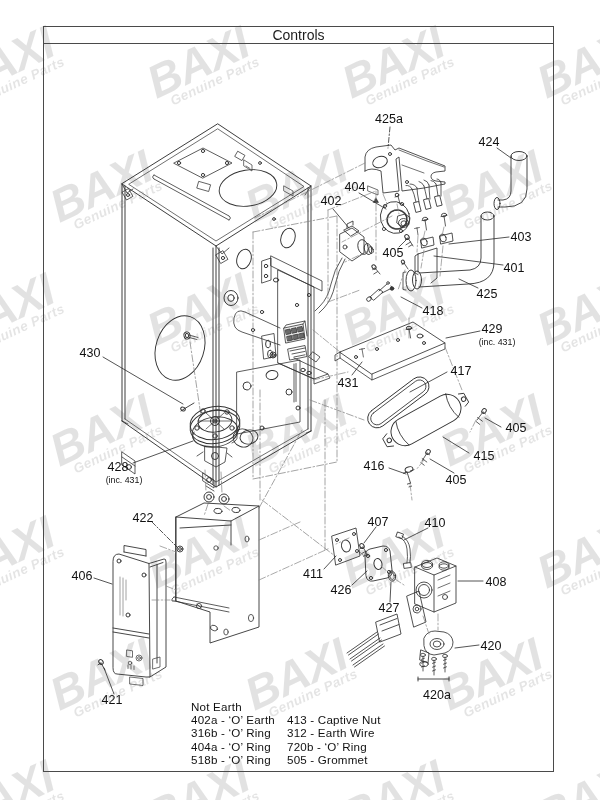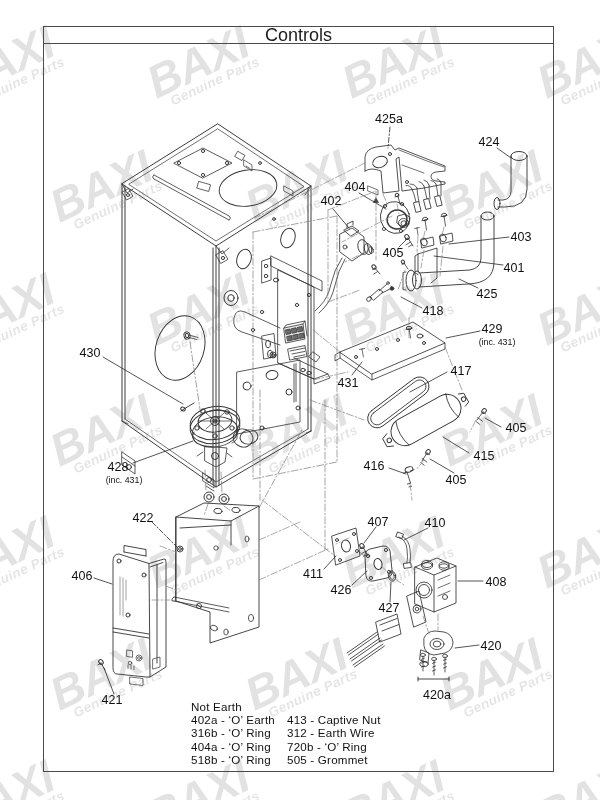--- a/index.html
+++ b/index.html
@@ -6,21 +6,21 @@
 body{width:600px;height:800px;background:#fff;overflow:hidden;position:relative;
      font-family:"Liberation Sans", sans-serif;}
 .wm{position:absolute;color:rgba(0,0,0,0.115);transform:rotate(-25deg);transform-origin:0 0;
     font-weight:bold;font-style:italic;white-space:nowrap;}
 .wm .b{font-size:46px;line-height:33px;letter-spacing:-1px;}
 .wm .g{font-size:13.5px;line-height:13px;margin:1px 0 0 12px;letter-spacing:0.4px;color:rgba(0,0,0,0.105);}
 #frame{position:absolute;left:43px;top:26px;width:511px;height:746px;
        border:1px solid #4a4a4a;box-sizing:border-box;}
 #titlebox{position:absolute;left:43px;top:26px;width:511px;height:18px;
           border:1px solid #4a4a4a;box-sizing:border-box;
-          text-align:center;font-size:18px;color:#1c1c1c;line-height:17px;}
+          text-align:center;font-size:14px;color:#1c1c1c;line-height:17px;}
 #draw{position:absolute;left:0;top:0;}
 .lbl{font-size:12.5px;fill:#111;font-family:"Liberation Sans",sans-serif;}
 .sm{font-size:8.8px;fill:#111;font-family:"Liberation Sans",sans-serif;}
 .leg{position:absolute;font-size:11.6px;color:#111;letter-spacing:0.2px;}
 </style>
 </head>
 <body>
 
 <div id="wms">
     <div class="wm" style="left: -52.5px; top: 69.5px;">

